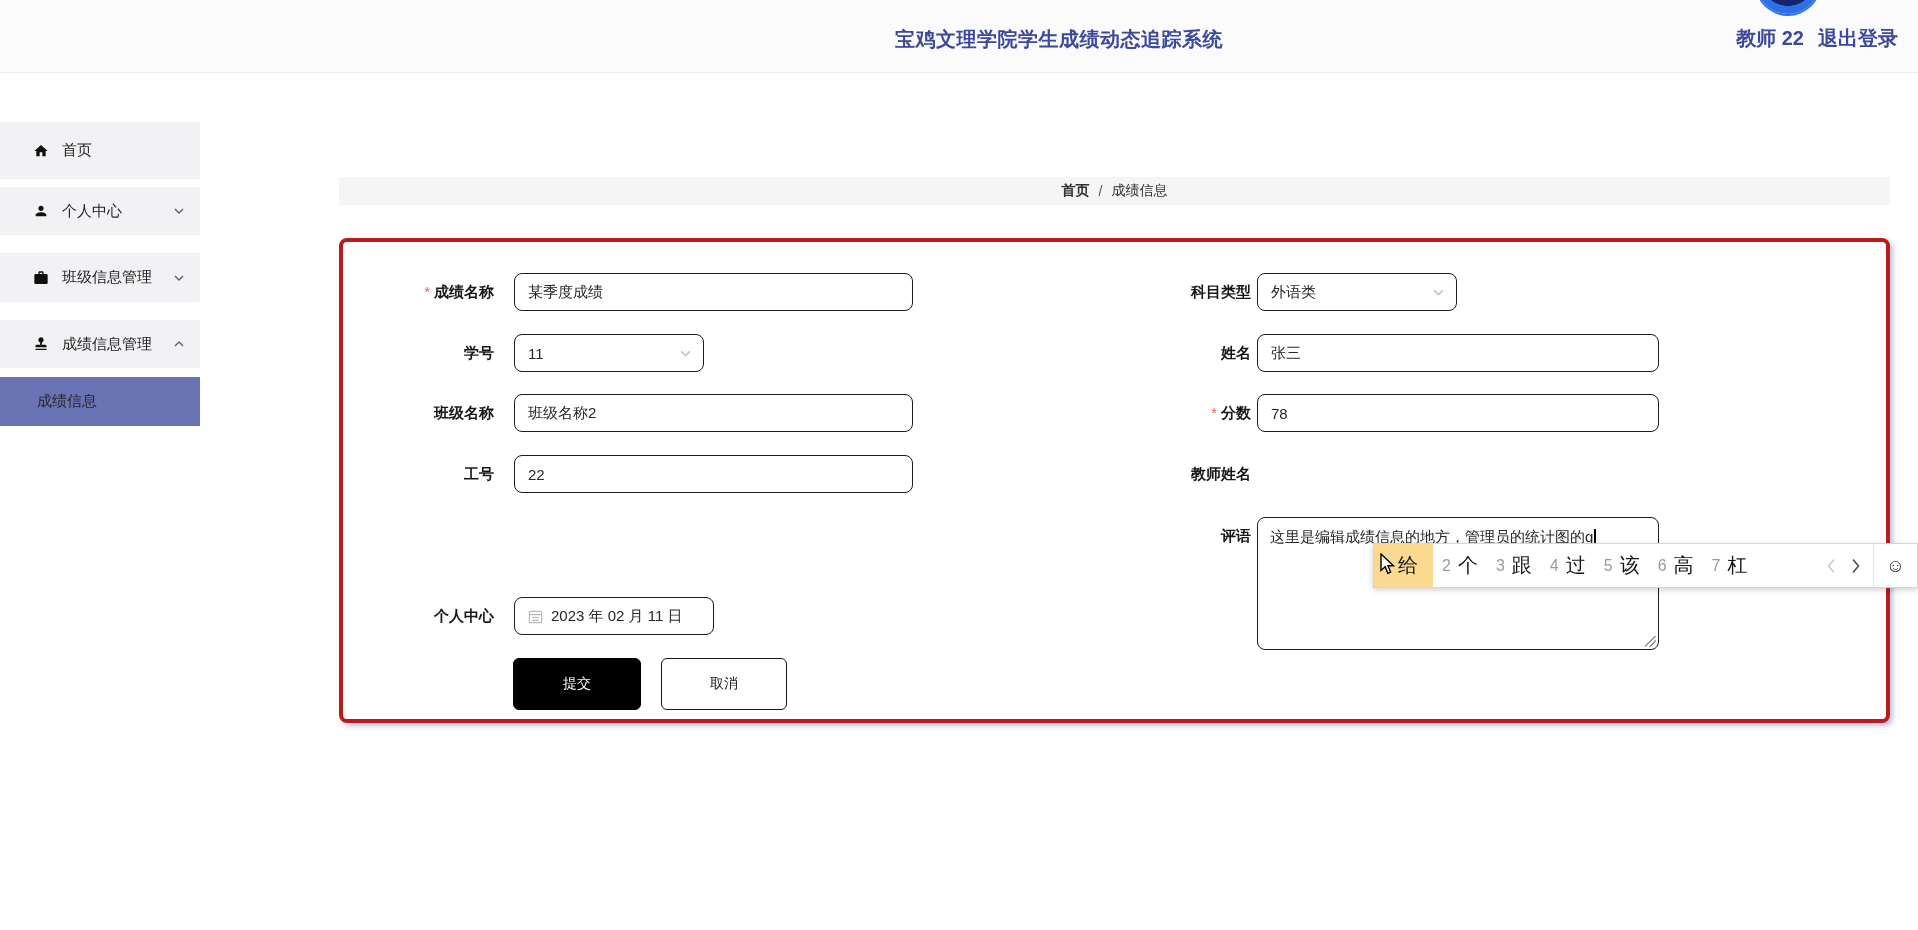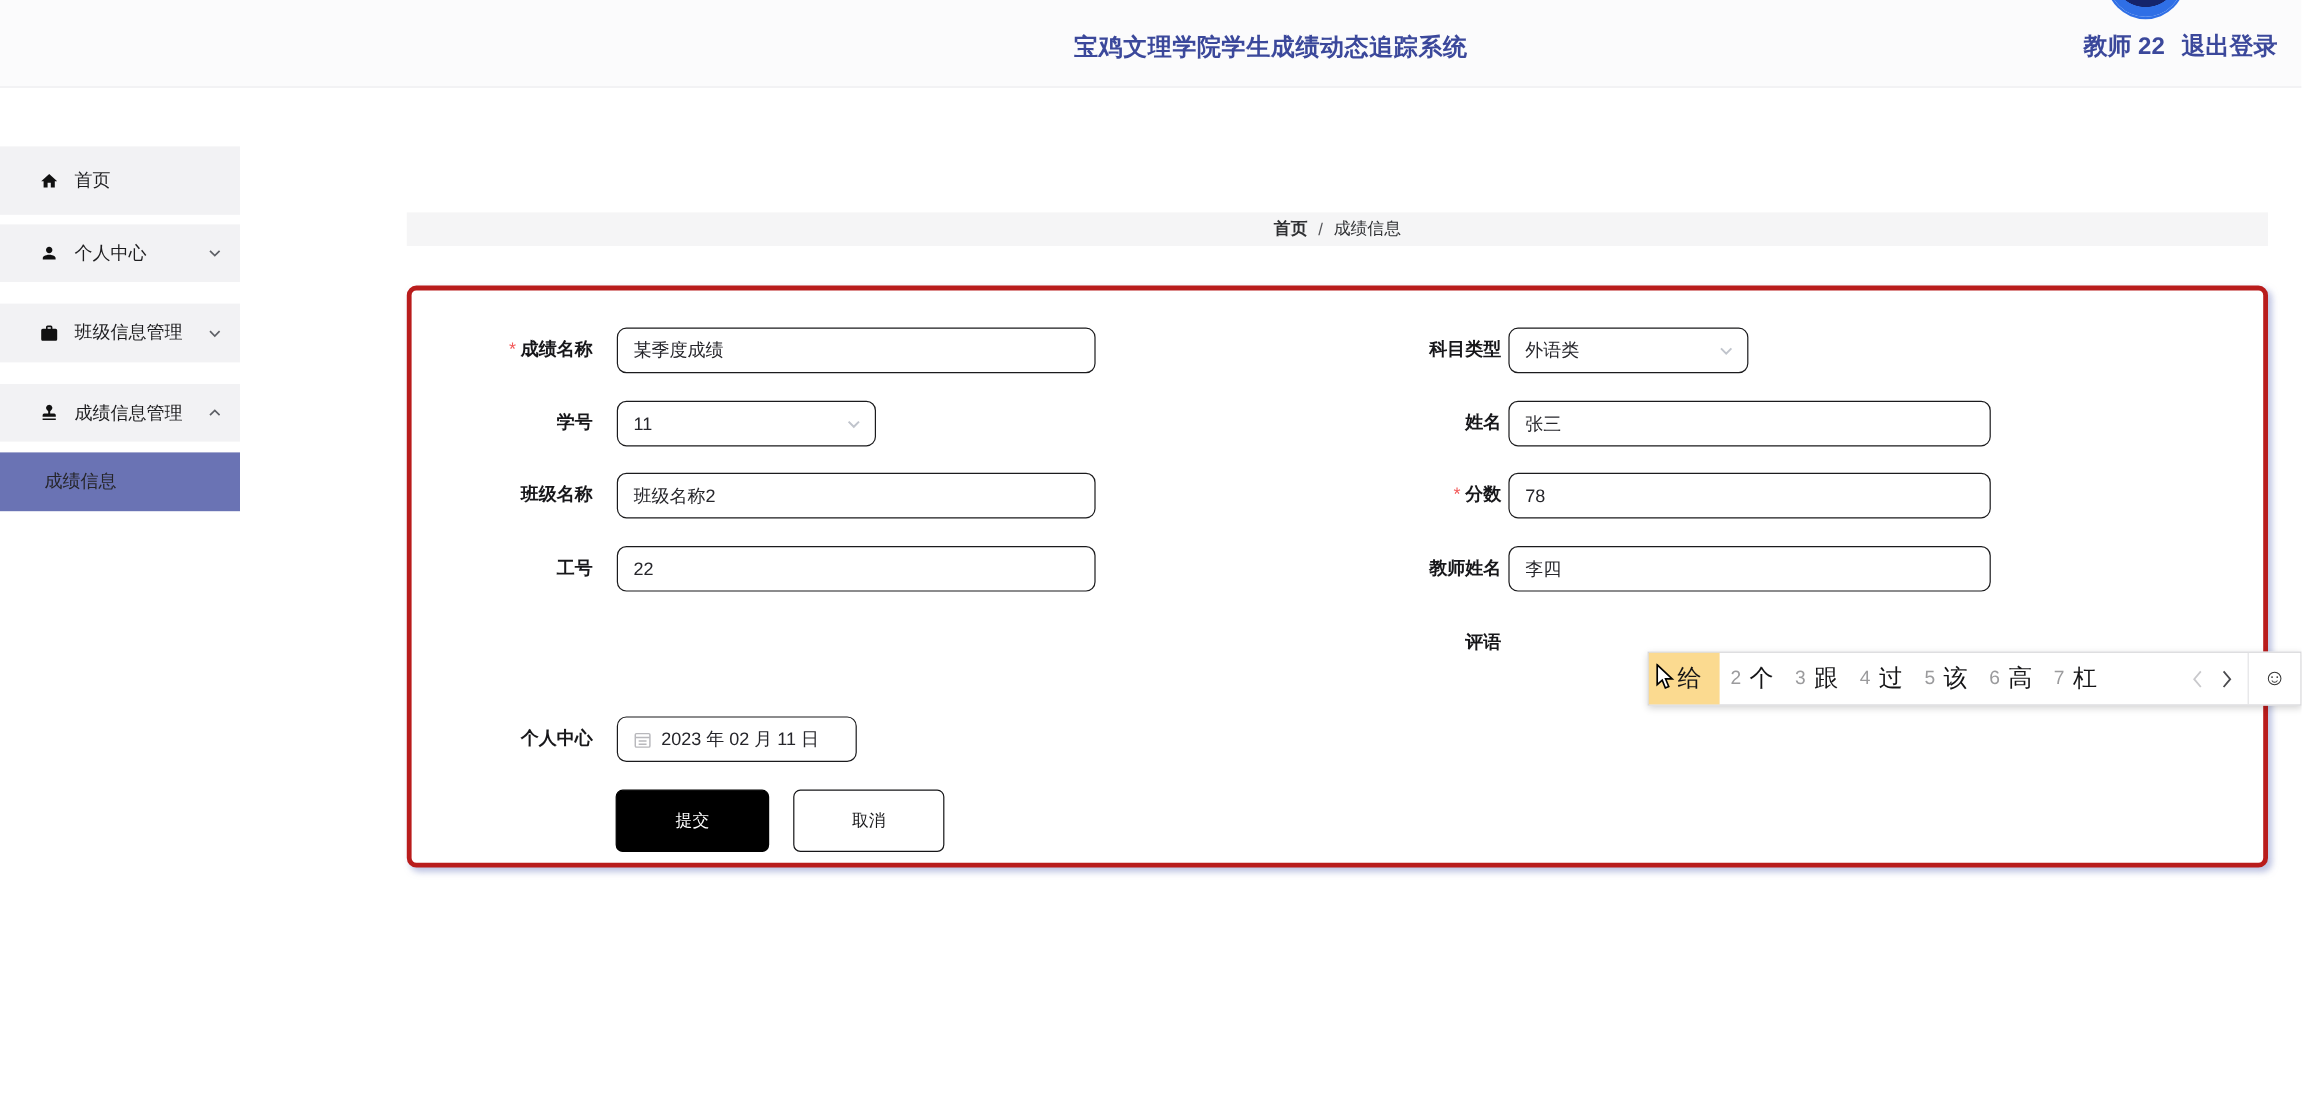--- a/index.html
+++ b/index.html
@@ -162,21 +162,21 @@
   <div class="ctrl ctrl-r r1 selectbox" style="width:200px;">
     <span>外语类</span>
     <svg class="chev" viewBox="0 0 12 12" fill="none" stroke="#c0c4cc" stroke-width="1.5">
         <polyline points="2,4 6,8 10,4"></polyline>
       </svg>
   </div>
 
   <div class="flabel lab-l r2">
     <span>学号</span>
   </div>
-  <div class="ctrl ctrl-l r2 selectbox" style="width:216px;">
+  <div class="ctrl ctrl-l r2 selectbox" style="width:190px;">
     <span>11</span>
     <svg class="chev" viewBox="0 0 12 12" fill="none" stroke="#c0c4cc" stroke-width="1.5">
         <polyline points="2,4 6,8 10,4"></polyline>
       </svg>
   </div>
 
   <div class="flabel lab-r r2">
     <span>姓名</span>
   </div>
   <input class="ctrl ctrl-r r2" value="张三" style="">
@@ -192,24 +192,27 @@
   <input class="ctrl ctrl-r r3" value="78" style="">
 
   <div class="flabel lab-l r4">
     <span>工号</span>
   </div>
   <input class="ctrl ctrl-l r4" value="22" style="">
 
   <div class="flabel lab-r r4">
     <span>教师姓名</span>
   </div>
-  <input class="ctrl ctrl-r r4" value="李四" style="">
 
   <div class="flabel lab-r" style="top:275px;">
     <span>评语</span>
+  </div>
+  <div class="comment-box">
+    <span>这里是编辑成绩信息的地方，管理员的统计图的</span><span>g</span><span class="caret"></span>
+    <span class="grip"></span>
   </div>
 
   <div class="flabel lab-l" style="top:355px;">
     <span>个人中心</span>
   </div>
   <div class="ctrl datebox">
     <svg width="15" height="15" viewBox="0 0 16 16" fill="none" stroke="#b8b8bc" stroke-width="1.3">
       <rect x="1.5" y="2.5" width="13" height="12" rx="1"></rect>
       <line x1="1.5" y1="6" x2="14.5" y2="6"></line>
       <line x1="4.5" y1="9" x2="11.5" y2="9"></line>

